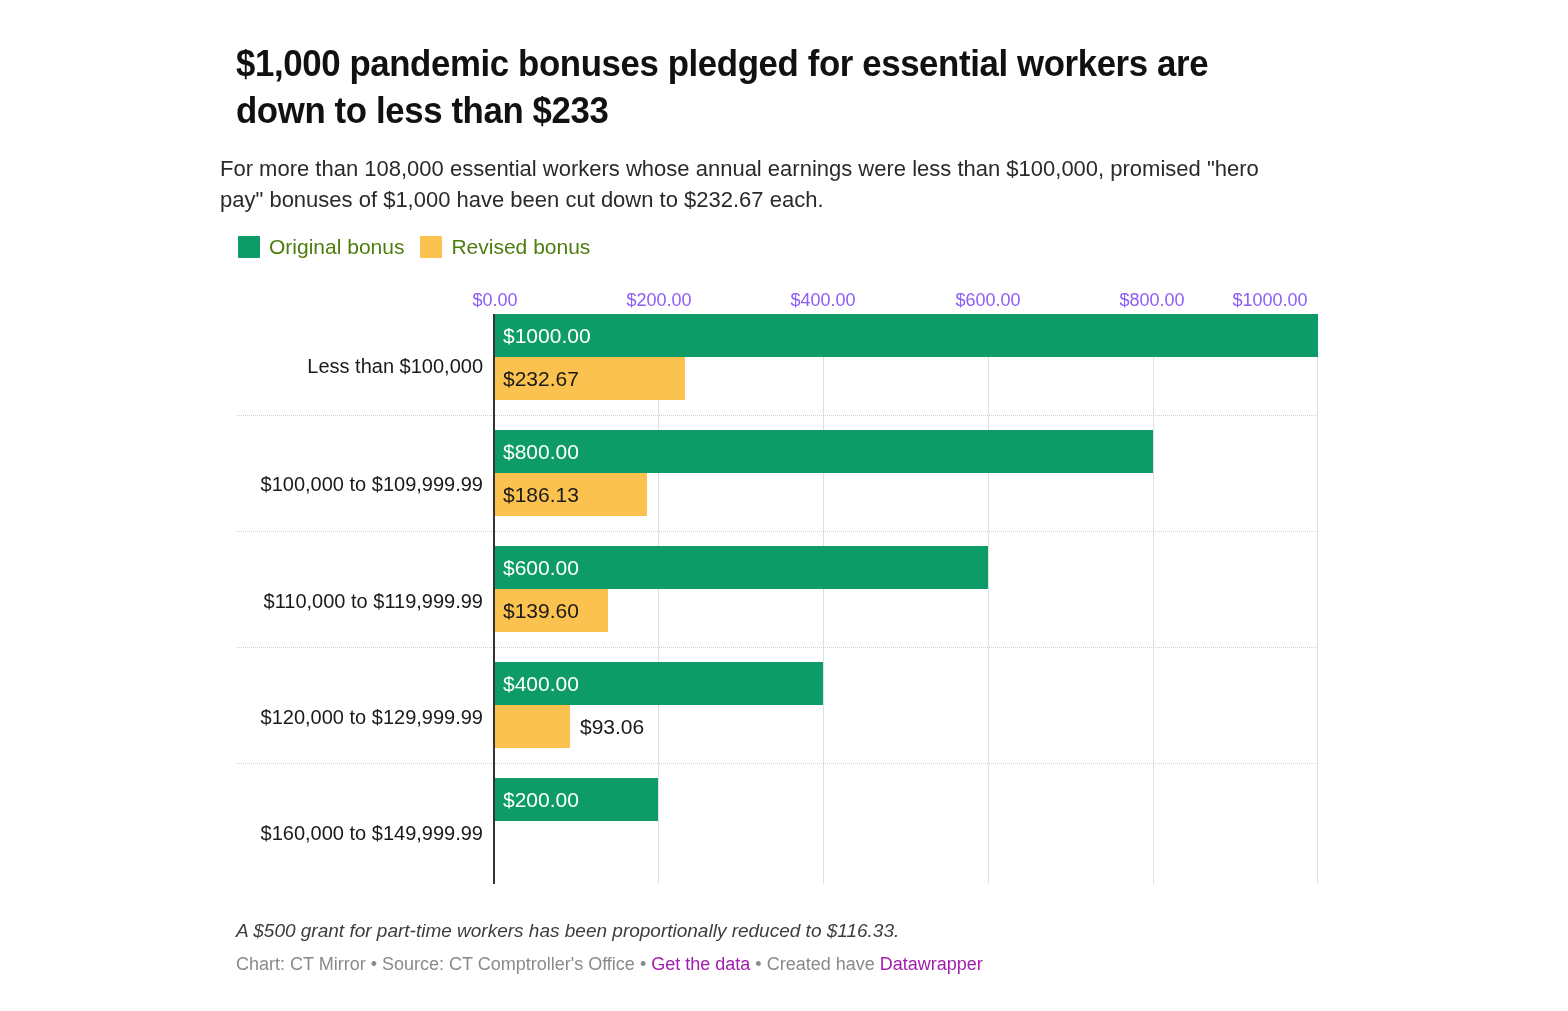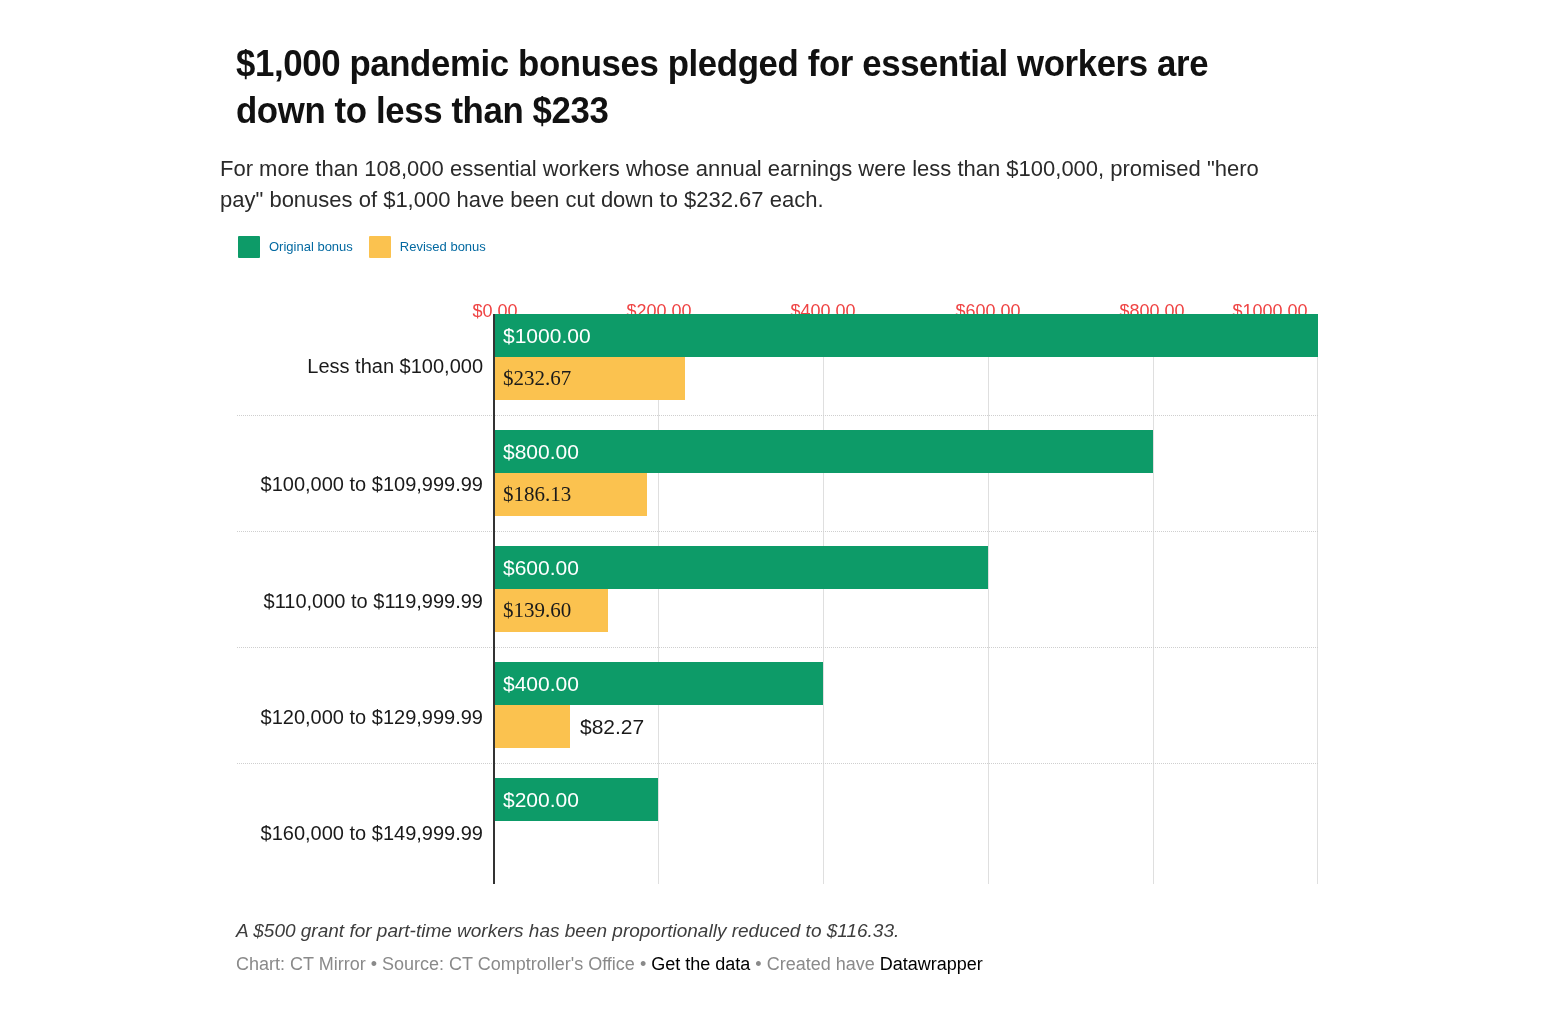--- a/index.html
+++ b/index.html
@@ -65,37 +65,37 @@
     align-items: center;
     gap: 9px;
   }
   .legend-swatch {
     width: 22px;
     height: 22px;
     display: block;
     border-radius: 1px;
   }
   .legend-label {
-    font-size: 13px;
-    color: #0369a1;
+    font-size: 21px;
+    color: #4d7c0f;
     line-height: 22px;
   }
 
   .axis-labels {
     position: absolute;
     top: 285px;
     left: 0;
     height: 24px;
     width: 1568px;
   }
   .axis-tick-label {
     position: absolute;
-    top: 16px;
+    top: 5px;
     font-size: 18px;
-    color: #ef4444;
+    color: #8b5cf6;
     white-space: nowrap;
     transform: translateX(-50%);
   }
 
   .plot {
     position: absolute;
     left: 493px;
     top: 314px;
     width: 825px;
     height: 570px;
@@ -154,21 +154,20 @@
     pointer-events: none;
   }
   .bar-label.inside {
     left: 10px;
     color: #ffffff;
     font-weight: 400;
   }
   .bar-label.inside-dark {
     left: 10px;
     color: #1a1a1a;
-    font-family: Liberation Serif, serif;
   }
   .bar-label.outside {
     color: #1a1a1a;
   }
 
   .cat-label {
     position: absolute;
     left: 238px;
     width: 245px;
     text-align: right;
@@ -188,21 +187,21 @@
   }
   .footer-credit {
     position: absolute;
     left: 236px;
     top: 954px;
     font-size: 18px;
     color: #8a8a8a;
     white-space: nowrap;
   }
   .footer-credit a {
-    color: #000000;
+    color: #a21caf;
     text-decoration: none;
     text-align: right;
   }
   .sep-dot { color: #8a8a8a; }
 </style>
 </head>
 <body>
 
 <div class="page">
 
@@ -284,21 +283,21 @@
       </div>
     </div>
 
     <div class="row" style="top:348px">
       <div class="bar-wrap">
         <div class="bar" style="width:330px;background:#0d9b68"></div>
         <div class="bar-label inside">$400.00</div>
       </div>
       <div class="bar-wrap">
         <div class="bar" style="width:77px;background:#fbc24f"></div>
-        <div class="bar-label outside" style="left:87px">$82.27</div>
+        <div class="bar-label outside" style="left:87px">$93.06</div>
       </div>
     </div>
 
     <div class="row" style="top:464px">
       <div class="bar-wrap">
         <div class="bar" style="width:165px;background:#0d9b68"></div>
         <div class="bar-label inside">$200.00</div>
       </div>
     </div>
 

